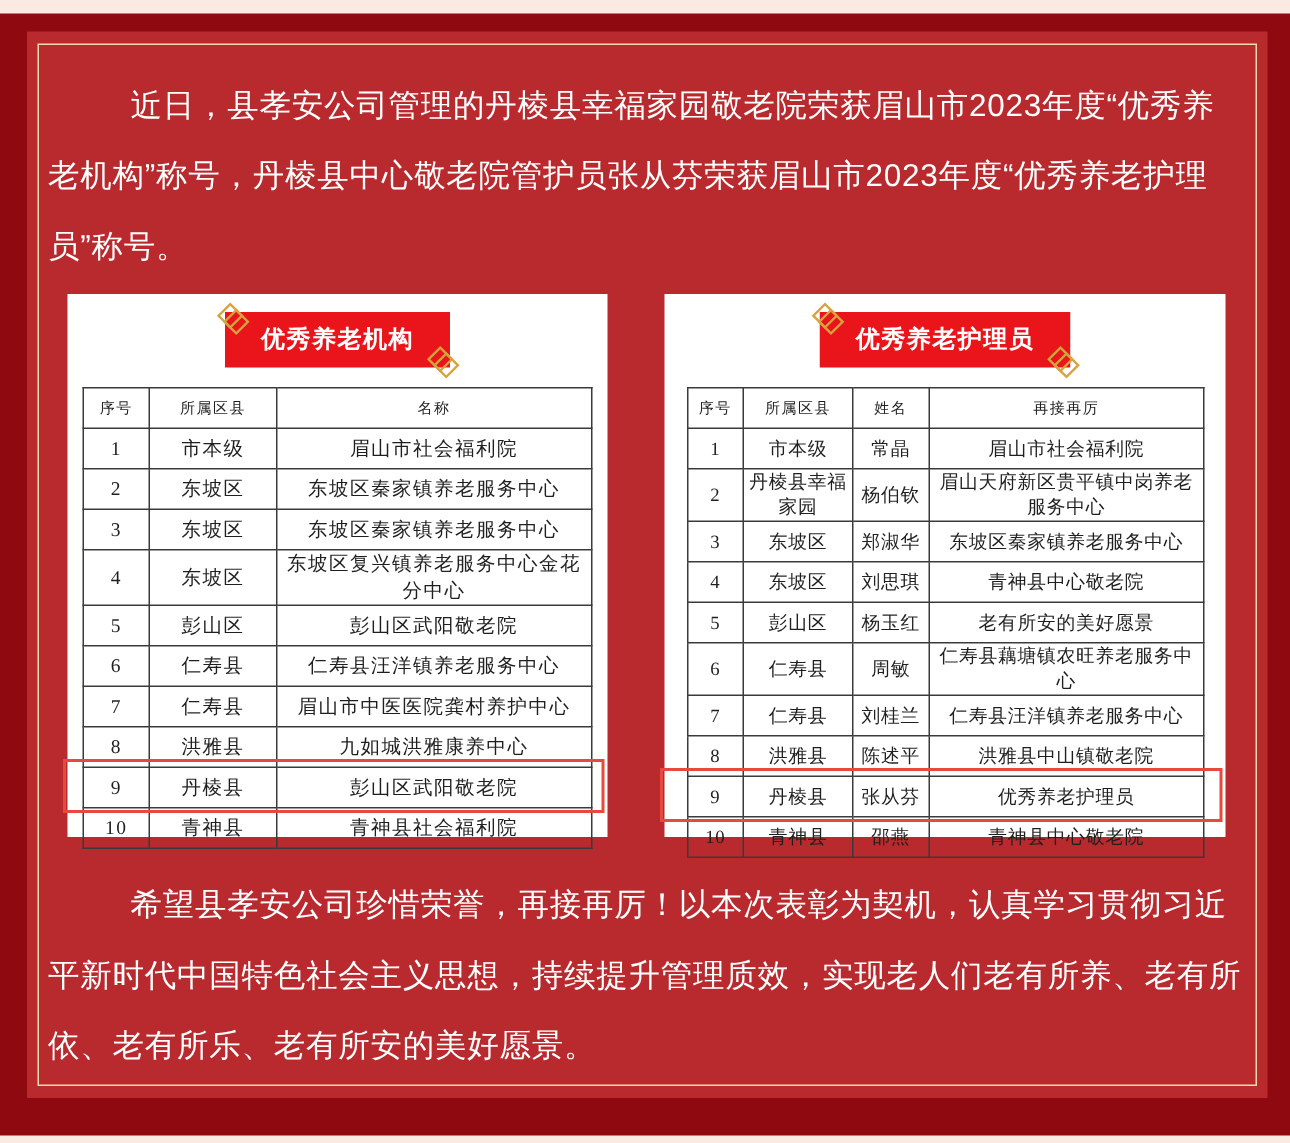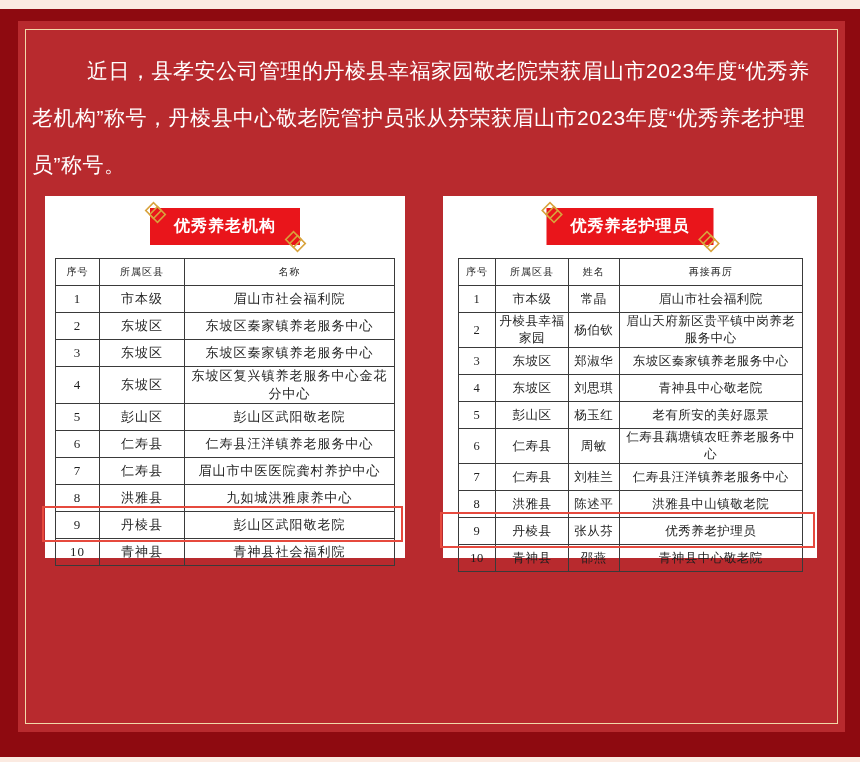--- a/index.html
+++ b/index.html
@@ -228,17 +228,18 @@
                   <td>邵燕</td>
                   <td>青神县中心敬老院</td>
                 </tr>
               </tbody>
           </table>
           <div class="hl-box" style="top: 315.5px; height: 36px;"></div>
         </div>
 
       </div>
 
+      <p class="para closing">希望县孝安公司珍惜荣誉，再接再厉！以本次表彰为契机，认真学习贯彻习近平新时代中国特色社会主义思想，持续提升管理质效，实现老人们老有所养、老有所依、老有所乐、老有所安的美好愿景。</p>
 
       <div class="gold-frame"></div>
     </div>
   </div>
 </div>
 
 </body></html>

